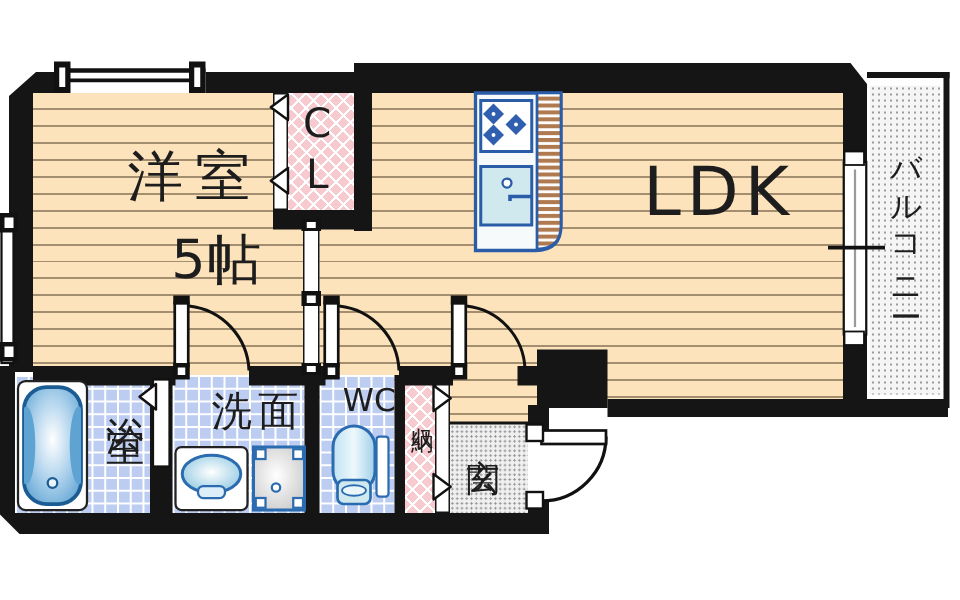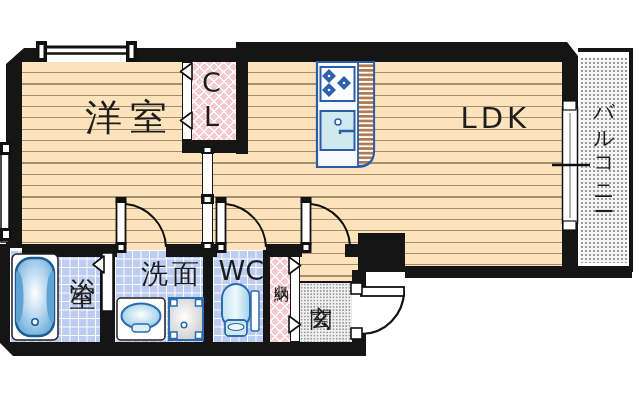--- a/index.html
+++ b/index.html
@@ -231,30 +231,31 @@
 
     <g>
       <rect x="251" y="291" width="8" height="40" rx="2" fill="#ffffff" stroke="#2b6cb0" stroke-width="1.5"></rect>
       <rect x="222" y="284" width="28" height="44" rx="14" fill="url(#wcGrad)" stroke="#2b6cb0" stroke-width="2"></rect>
       <rect x="225" y="320" width="22" height="16" rx="4" fill="#cfe9ef" stroke="#2b6cb0" stroke-width="1.8"></rect>
       <ellipse cx="236" cy="327" rx="8" ry="3.5" fill="#eaf6fa" stroke="#2b6cb0" stroke-width="1.2"></ellipse>
     </g>
   </svg>
 
   <div class="lbl ctr" style="left:35px;top:93px;width:140px;font-size:37px;letter-spacing:8px;">洋室</div>
+  <div class="lbl ctr" style="left:35px;top:149px;width:140px;font-size:36px;letter-spacing:1px;">5帖</div>
 
   <div class="lbl vert-up" style="left:198px;top:67px;font-size:27px;letter-spacing:3px;line-height:1;">CL</div>
 
-  <div class="lbl ctr" style="left:380px;top:101px;width:150px;font-size:29px;letter-spacing:4px;">LDK</div>
+  <div class="lbl ctr" style="left:380px;top:101px;width:150px;font-size:45px;letter-spacing:4px;">LDK</div>
 
   <div class="lbl vert" style="left:590px;top:88px;font-size:21px;letter-spacing:4px;">バルコニー</div>
 
   <div class="lbl vert" style="left:66px;top:257px;font-size:26px;letter-spacing:5px;">浴室</div>
 
   <div class="lbl ctr" style="left:111px;top:256px;width:92px;font-size:27px;letter-spacing:4px;">洗面</div>
 
-  <div class="lbl ctr" style="left:212px;top:255px;width:52px;font-size:27px;">WC</div>
+  <div class="lbl ctr" style="left:212px;top:255px;width:52px;font-size:21px;">WC</div>
 
   <div class="lbl vert" style="left:271.5px;top:273px;font-size:15px;letter-spacing:2px;">収納</div>
 
   <div class="lbl vert" style="left:306px;top:288px;font-size:22px;letter-spacing:4px;">玄関</div>
 
 </div>
 
 </body></html>

